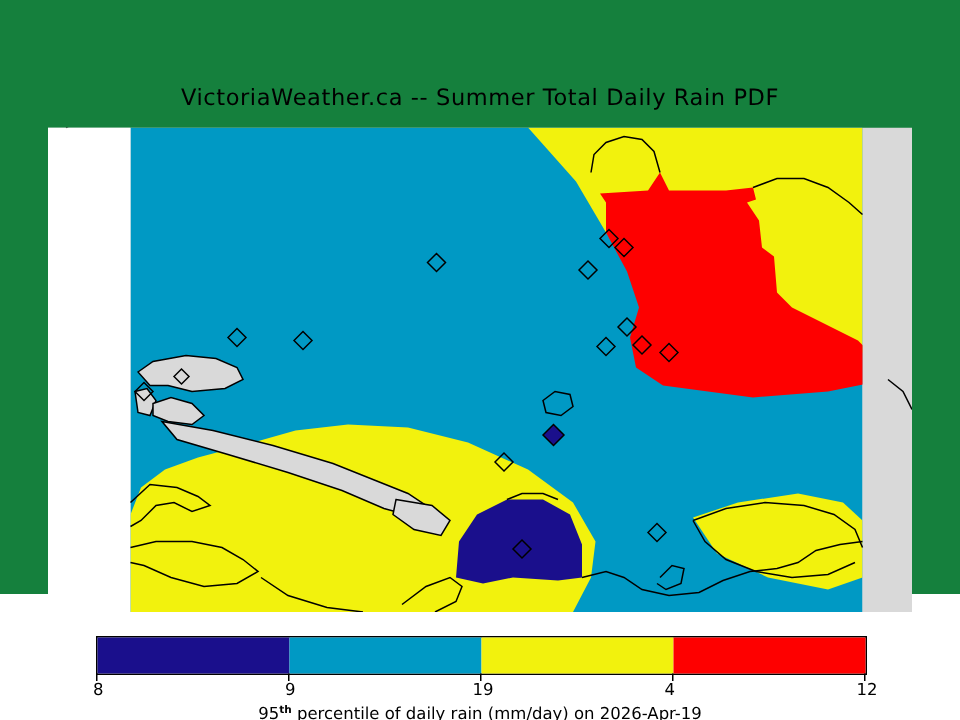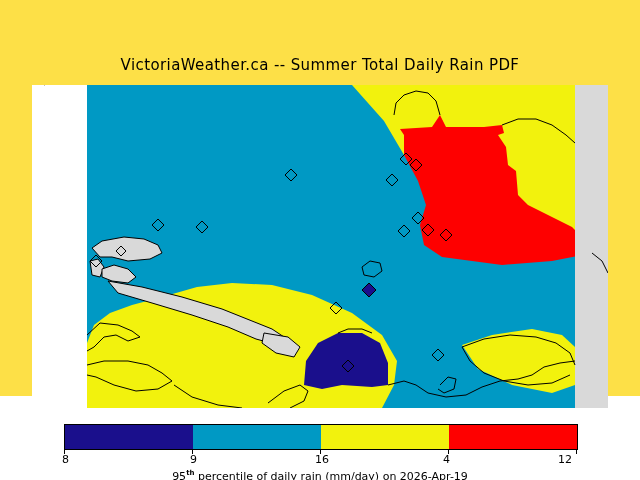--- a/index.html
+++ b/index.html
@@ -12,21 +12,21 @@
     height: 480px;
     position: relative;
     overflow: hidden;
     font-family: "DejaVu Sans", sans-serif;
   }
   #root {
     position: absolute;
     left: 0; top: 0;
     width: 640px;
     height: 396px;
-    background: #fde047;
+    background: #15803d;
     text-decoration: underline;
   }
   #title {
     position: absolute;
     left: 0;
     top: 56px;
     width: 640px;
     text-align: center;
     font-family: "DejaVu Sans", sans-serif;
     font-size: 15px;
@@ -209,20 +209,20 @@
     </div>
 
     <div class="cb-tick" style="left:64px;"></div>
     <div class="cb-tick" style="left:192px;"></div>
     <div class="cb-tick" style="left:320px;"></div>
     <div class="cb-tick" style="left:448px;"></div>
     <div class="cb-tick" style="left:576px;"></div>
 
     <div class="cb-tick-label" style="left:62px;">8</div>
     <div class="cb-tick-label" style="left:190px;">9</div>
-    <div class="cb-tick-label" style="left:315px;">16</div>
+    <div class="cb-tick-label" style="left:315px;">19</div>
     <div class="cb-tick-label" style="left:443px;">4</div>
-    <div class="cb-tick-label" style="left:558px;">12</div>
+    <div class="cb-tick-label" style="left:571px;">12</div>
 
     <div id="caption"><span>95</span><sup>th</sup><span> percentile of daily rain (mm/day) on 2026-Apr-19</span></div>
   </div>
 
 </div>
 
 </body></html>

